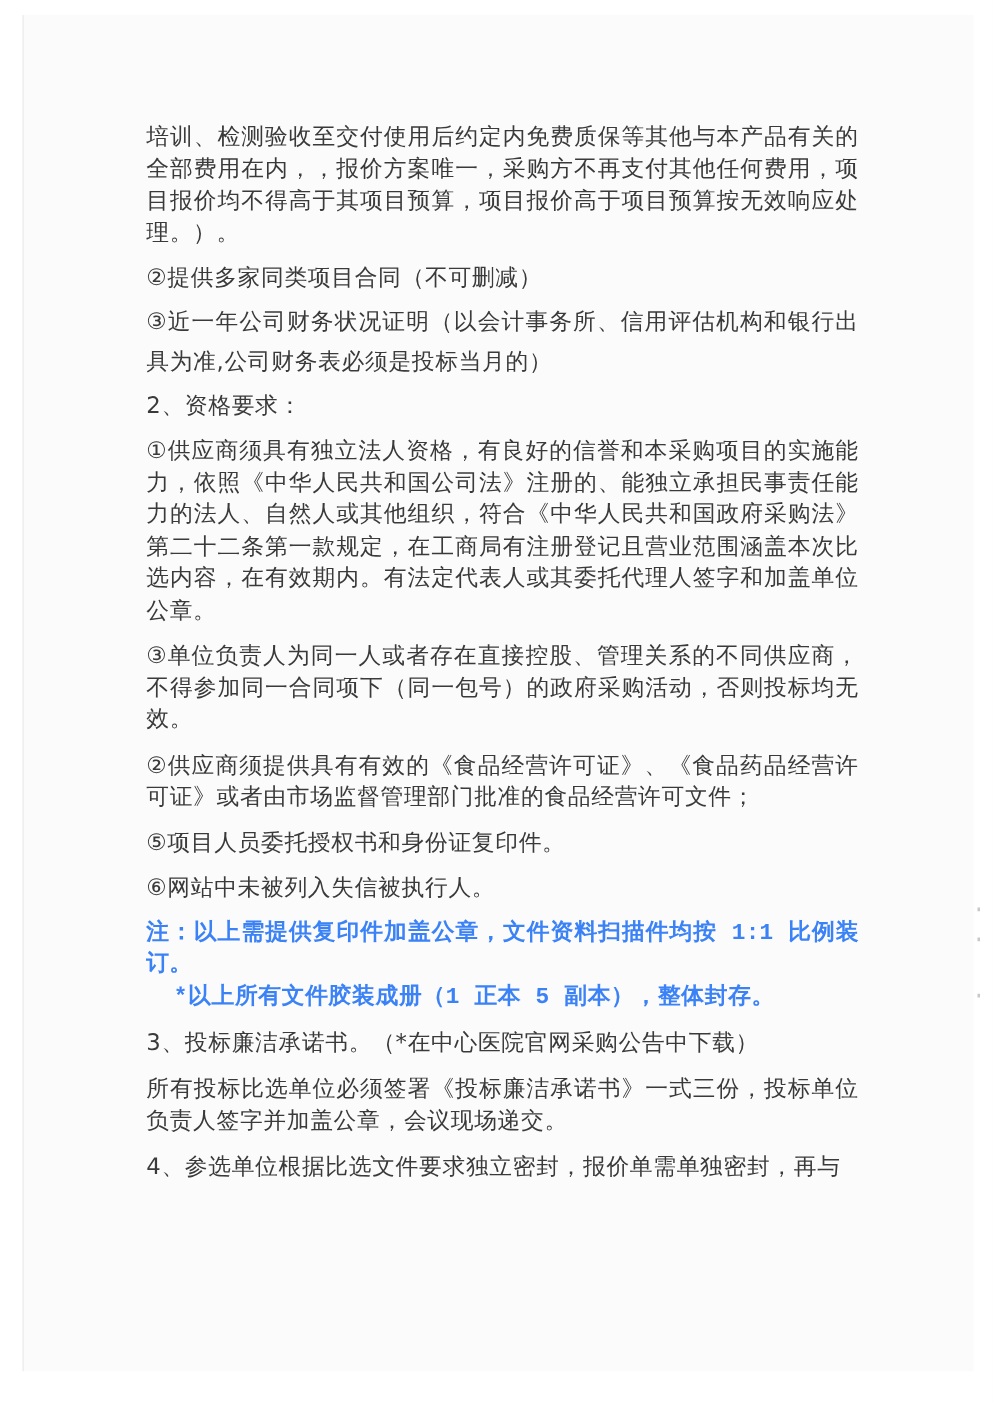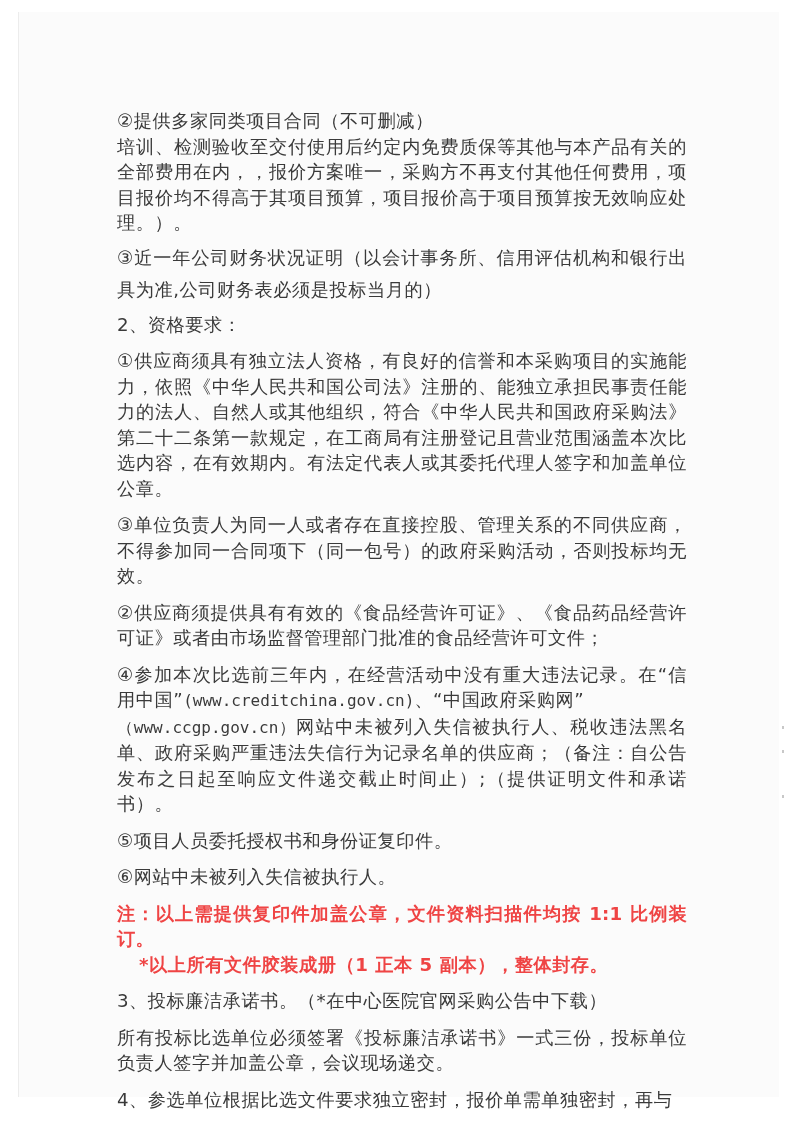--- a/index.html
+++ b/index.html
@@ -33,56 +33,55 @@
     .para {
       margin: 0;
       font-size: 18.2px;
       line-height: 25.5px;
       letter-spacing: 0.55px;
       text-align: justify;
       text-align-last: left;
     }
     .gap { margin-top: 6px; }
     .gap-lg { margin-top: 11px; }
-    .bold { font-weight: bold; color: #ef4444; }
+    .bold { font-weight: bold; color: #3b82f6; font-family: Liberation Mono, monospace; }
     .indent-star { padding-left: 22px; }
     .mono {
       font-family: "DejaVu Sans Mono", "Liberation Mono", monospace;
       font-size: 16px;
       letter-spacing: 0;
     }
     .scan-dot {
       position: absolute;
       width: 2px;
       height: 3px;
       background: #c8c8c8;
     }
   </style>
 </head>
 <body>
 
 <div class="scan-page"></div>
 
 <div class="content">
 
+  <p class="para">培训、检测验收至交付使用后约定内免费质保等其他与本产品有关的全部费用在内，，报价方案唯一，采购方不再支付其他任何费用，项目报价均不得高于其项目预算，项目报价高于项目预算按无效响应处理。）。</p>
+
   <p class="para gap-lg"><span>②</span><span>提供多家同类项目合同（不可删减）</span></p>
-
-  <p class="para">培训、检测验收至交付使用后约定内免费质保等其他与本产品有关的全部费用在内，，报价方案唯一，采购方不再支付其他任何费用，项目报价均不得高于其项目预算，项目报价高于项目预算按无效响应处理。）。</p>
 
   <p class="para gap" style="line-height:32px;"><span>③</span><span>近一年公司财务状况证明（以会计事务所、信用评估机构和银行出具为准,公司财务表必须是投标当月的）</span></p>
 
   <p class="para gap">2、资格要求：</p>
 
   <p class="para gap-lg"><span>①</span><span>供应商须具有独立法人资格，有良好的信誉和本采购项目的实施能力，依照《中华人民共和国公司法》注册的、能独立承担民事责任能力的法人、自然人或其他组织，符合《中华人民共和国政府采购法》第二十二条第一款规定，在工商局有注册登记且营业范围涵盖本次比选内容，在有效期内。有法定代表人或其委托代理人签字和加盖单位公章。</span></p>
 
   <p class="para gap-lg"><span>③</span><span>单位负责人为同一人或者存在直接控股、管理关系的不同供应商，不得参加同一合同项下（同一包号）的政府采购活动，否则投标均无效。</span></p>
 
   <p class="para gap-lg"><span>②</span><span>供应商须提供具有有效的《食品经营许可证》、《食品药品经营许可证》或者由市场监督管理部门批准的食品经营许可文件；</span></p>
 
-  <p class="para gap-lg"><span>④</span><span>参加本次比选前三年内，在经营活动中没有重大违法记录。在“信用中国”</span><span class="mono">(www.creditchina.gov.cn)</span><span>、“中国政府采购网”</span><br><span class="mono">（www.ccgp.gov.cn）</span><span>网站中未被列入失信被执行人、税收违法黑名单、政府采购严重违法失信行为记录名单的供应商；（备注：自公告发布之日起至响应文件递交截止时间止）;（提供证明文件和承诺书）。</span></p>
 
   <p class="para gap-lg"><span>⑤</span><span>项目人员委托授权书和身份证复印件。</span></p>
 
   <p class="para gap-lg"><span>⑥</span><span>网站中未被列入失信被执行人。</span></p>
 
   <p class="para gap-lg bold" style="letter-spacing:0.2px;">注：以上需提供复印件加盖公章，文件资料扫描件均按 1:1 比例装订。</p>
   <p class="para bold indent-star">*以上所有文件胶装成册（1 正本 5 副本），整体封存。</p>
 
   <p class="para gap-lg">3、投标廉洁承诺书。（*在中心医院官网采购公告中下载）</p>
 

